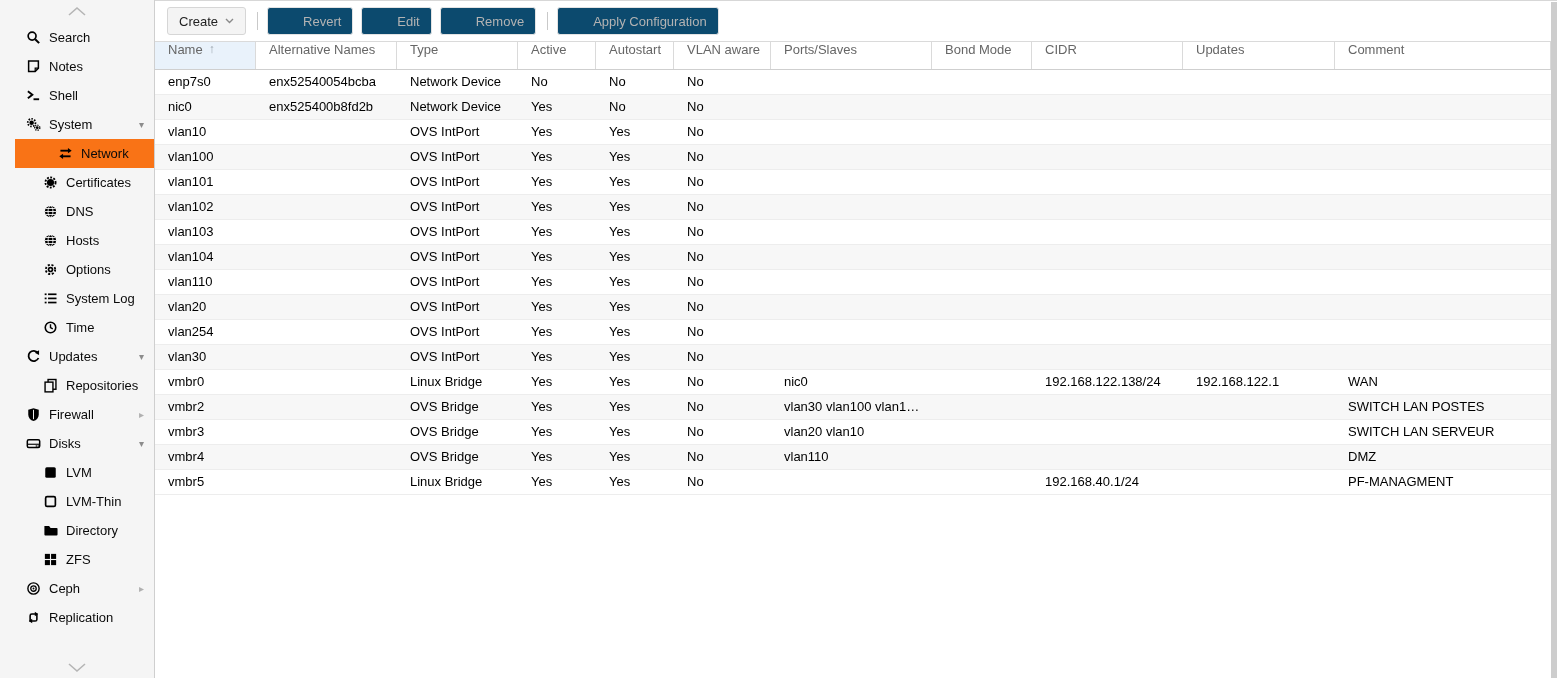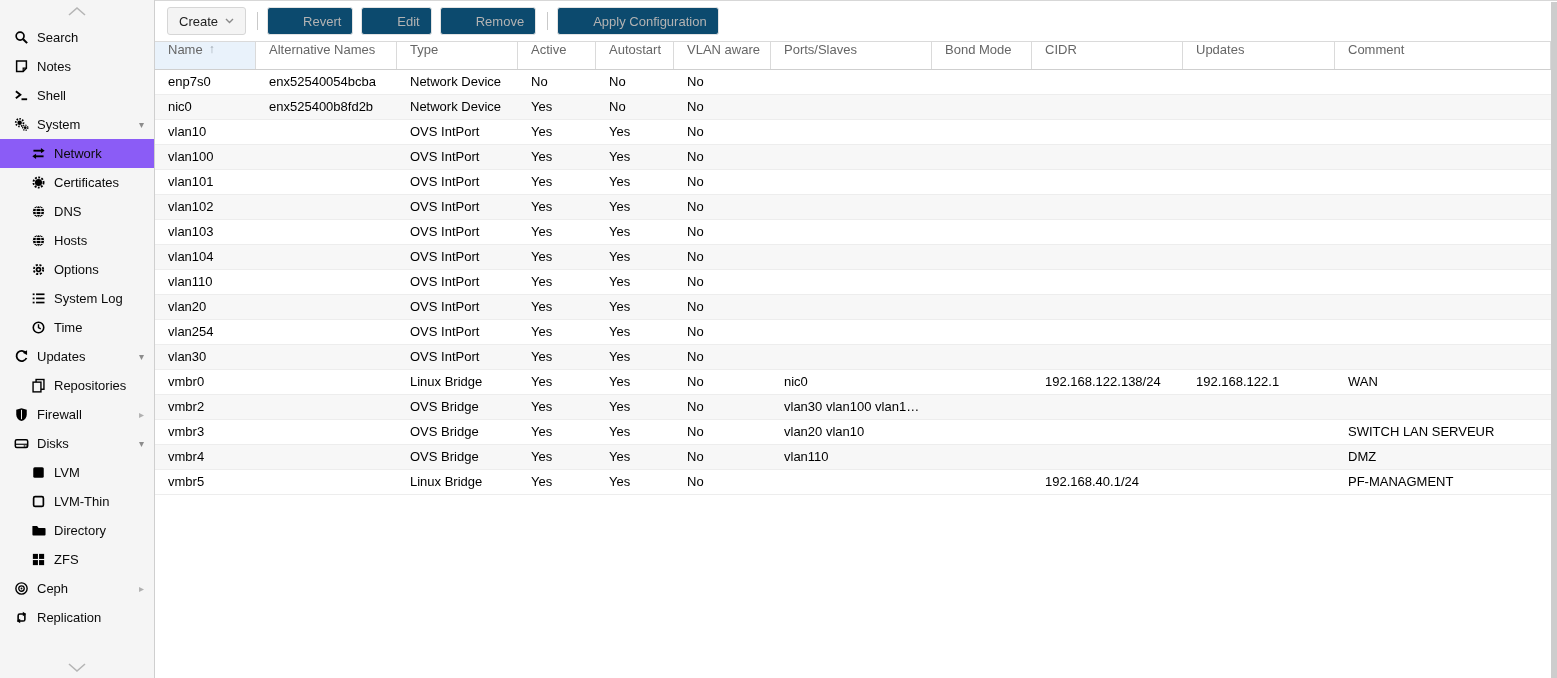--- a/index.html
+++ b/index.html
@@ -6,22 +6,22 @@
     font-family:"Liberation Sans",sans-serif;font-size:13px;background:#fff;color:#000;}
   .app{display:flex;width:1557px;height:678px;}
 
   
   .sidebar{width:155px;flex:none;background:#f5f5f5;border-right:1px solid #cfcfcf;
     position:relative;box-sizing:border-box;}
   .sb-scroll{position:absolute;left:0;right:0;height:16px;display:flex;
     justify-content:center;align-items:center;cursor:pointer;}
   .sb-scroll.up{top:3px;} .sb-scroll.down{bottom:3px;}
   .sb-items{position:absolute;top:23px;left:0;right:0;}
-  .sb-item{height:29px;display:flex;align-items:center;cursor:pointer;white-space:nowrap;}
-  .sb-item.selected{background:#8b5cf6;}
+  .sb-item{height:29px;display:flex;align-items:center;cursor:pointer;white-space:nowrap;padding-left:12px;}
+  .sb-item.selected{background:#f97316;margin-left:15px;}
   .sb-item .ic{width:15px;height:15px;margin-left:14px;margin-right:8px;flex:none;
     display:flex;align-items:center;justify-content:center;}
   .sb-item.child .ic{margin-left:31px;}
   .sb-item .lbl{color:#0a0a0a;}
   .sb-item .caret{margin-left:auto;margin-right:10px;font-size:10px;line-height:1;}
   .caret.exp{color:#8c8c8c;} .caret.col{color:#b0b0b0;}
 
   
   .main{flex:1;display:flex;flex-direction:column;position:relative;
     border-top:1px solid #d7d7d7;box-sizing:border-box;min-width:0;}
@@ -526,20 +526,21 @@
             <div class="cell" style="width: 101px;">vmbr2</div>
             <div class="cell" style="width: 141px;"></div>
             <div class="cell" style="width: 121px;">OVS Bridge</div>
             <div class="cell" style="width: 78px;">Yes</div>
             <div class="cell" style="width: 78px;">Yes</div>
             <div class="cell" style="width: 97px;">No</div>
             <div class="cell" style="width: 161px;">vlan30 vlan100 vlan1…</div>
             <div class="cell" style="width: 100px;"></div>
             <div class="cell" style="width: 151px;"></div>
             <div class="cell" style="width: 152px;"></div>
+            <div class="cell" style="flex: 1 1 auto;">SWITCH LAN POSTES</div>
           </div>
           <div class="row">
             <div class="cell" style="width: 101px;">vmbr3</div>
             <div class="cell" style="width: 141px;"></div>
             <div class="cell" style="width: 121px;">OVS Bridge</div>
             <div class="cell" style="width: 78px;">Yes</div>
             <div class="cell" style="width: 78px;">Yes</div>
             <div class="cell" style="width: 97px;">No</div>
             <div class="cell" style="width: 161px;">vlan20 vlan10</div>
             <div class="cell" style="width: 100px;"></div>

